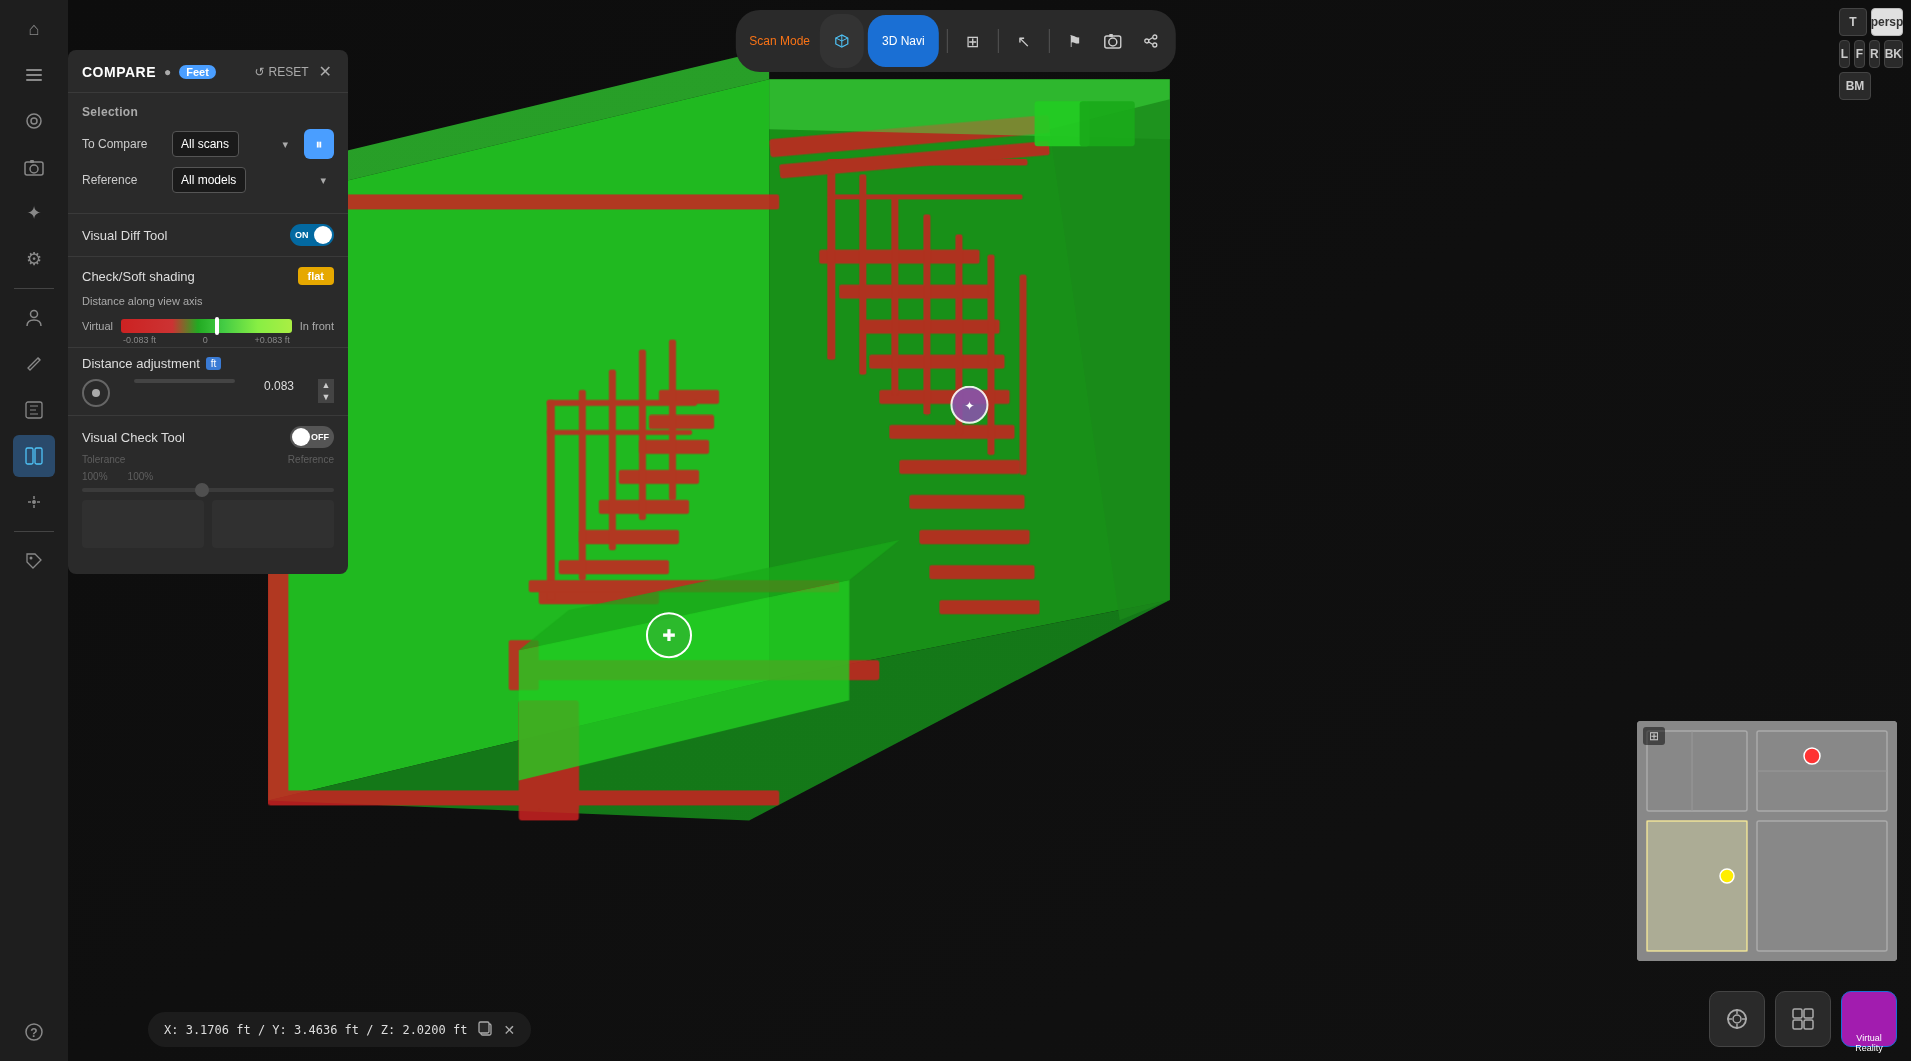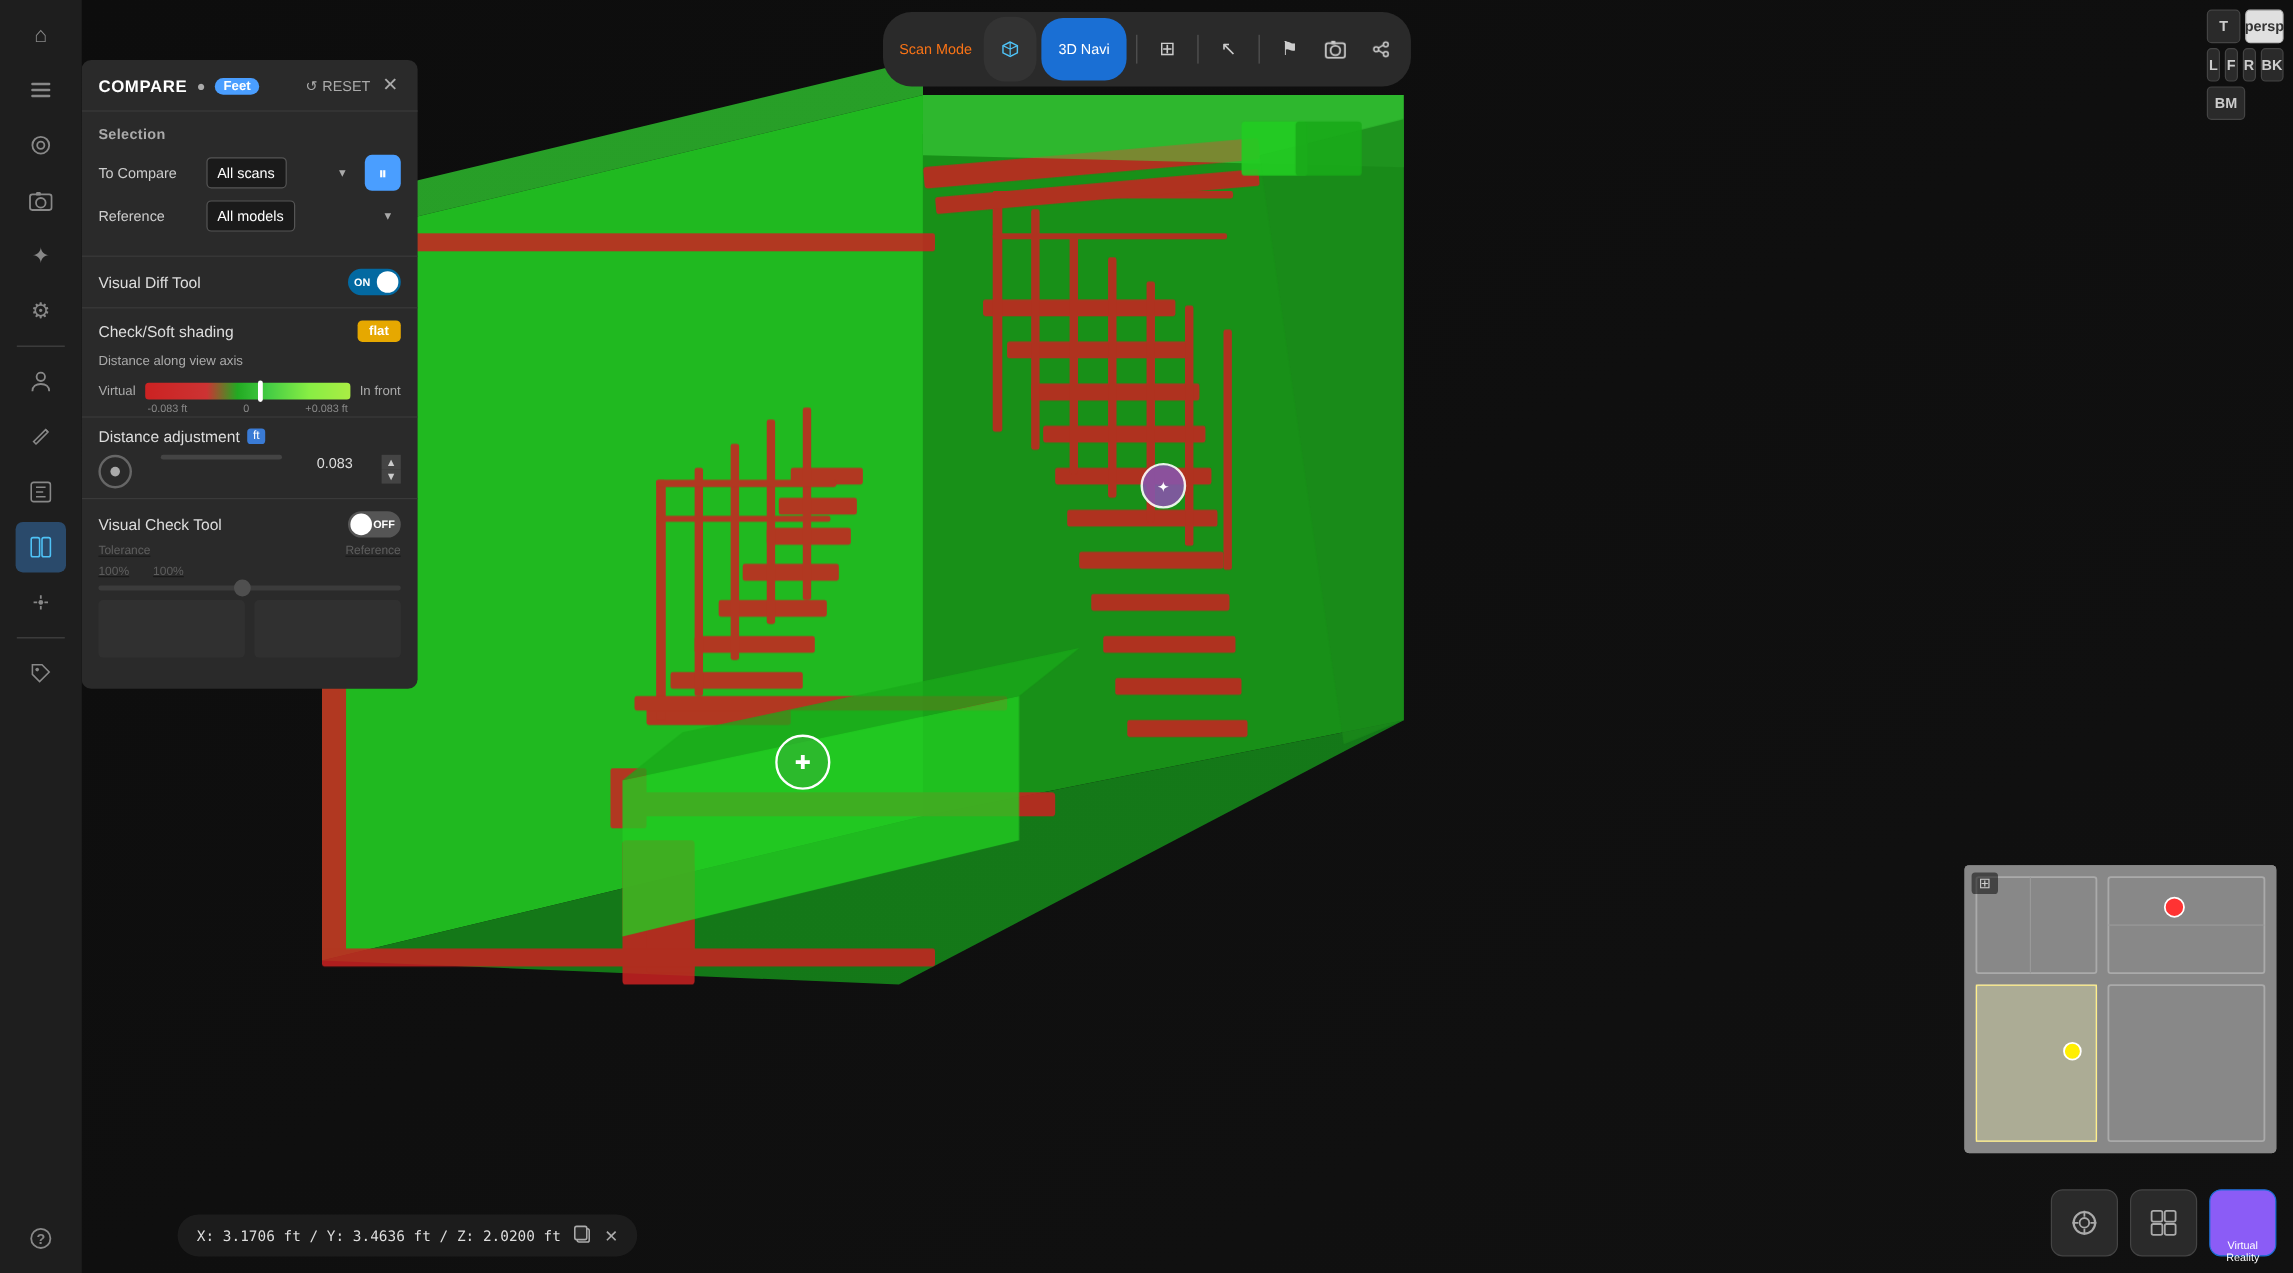--- a/index.html
+++ b/index.html
@@ -380,21 +380,20 @@
       border-top: 1px solid #3a3a3a;
     }
     .check-tool-row {
       display: flex;
       align-items: center;
       padding: 10px 14px 6px;
     }
     .check-tool-content {
       padding: 0 14px 10px;
       opacity: 0.4;
-      text-decoration: underline;
     }
     .check-labels-row {
       display: flex;
       justify-content: space-between;
       margin-bottom: 6px;
     }
     .check-label-text {
       color: #aaa;
       font-size: 10px;
     }
@@ -618,21 +617,21 @@
       border-radius: 10px;
       color: #aaa;
       font-size: 22px;
       cursor: pointer;
       display: flex;
       align-items: center;
       justify-content: center;
       flex-direction: column;
     }
     .br-btn.vr {
-      background: #8b5cf6;
+      background: #a21caf;
       color: #fff;
       border-color: #1a6fd4;
       gap: 46px;
     }
     .br-btn-label {
       font-size: 9px;
       color: #fff;
       margin-top: 2px;
     }
   </style>

